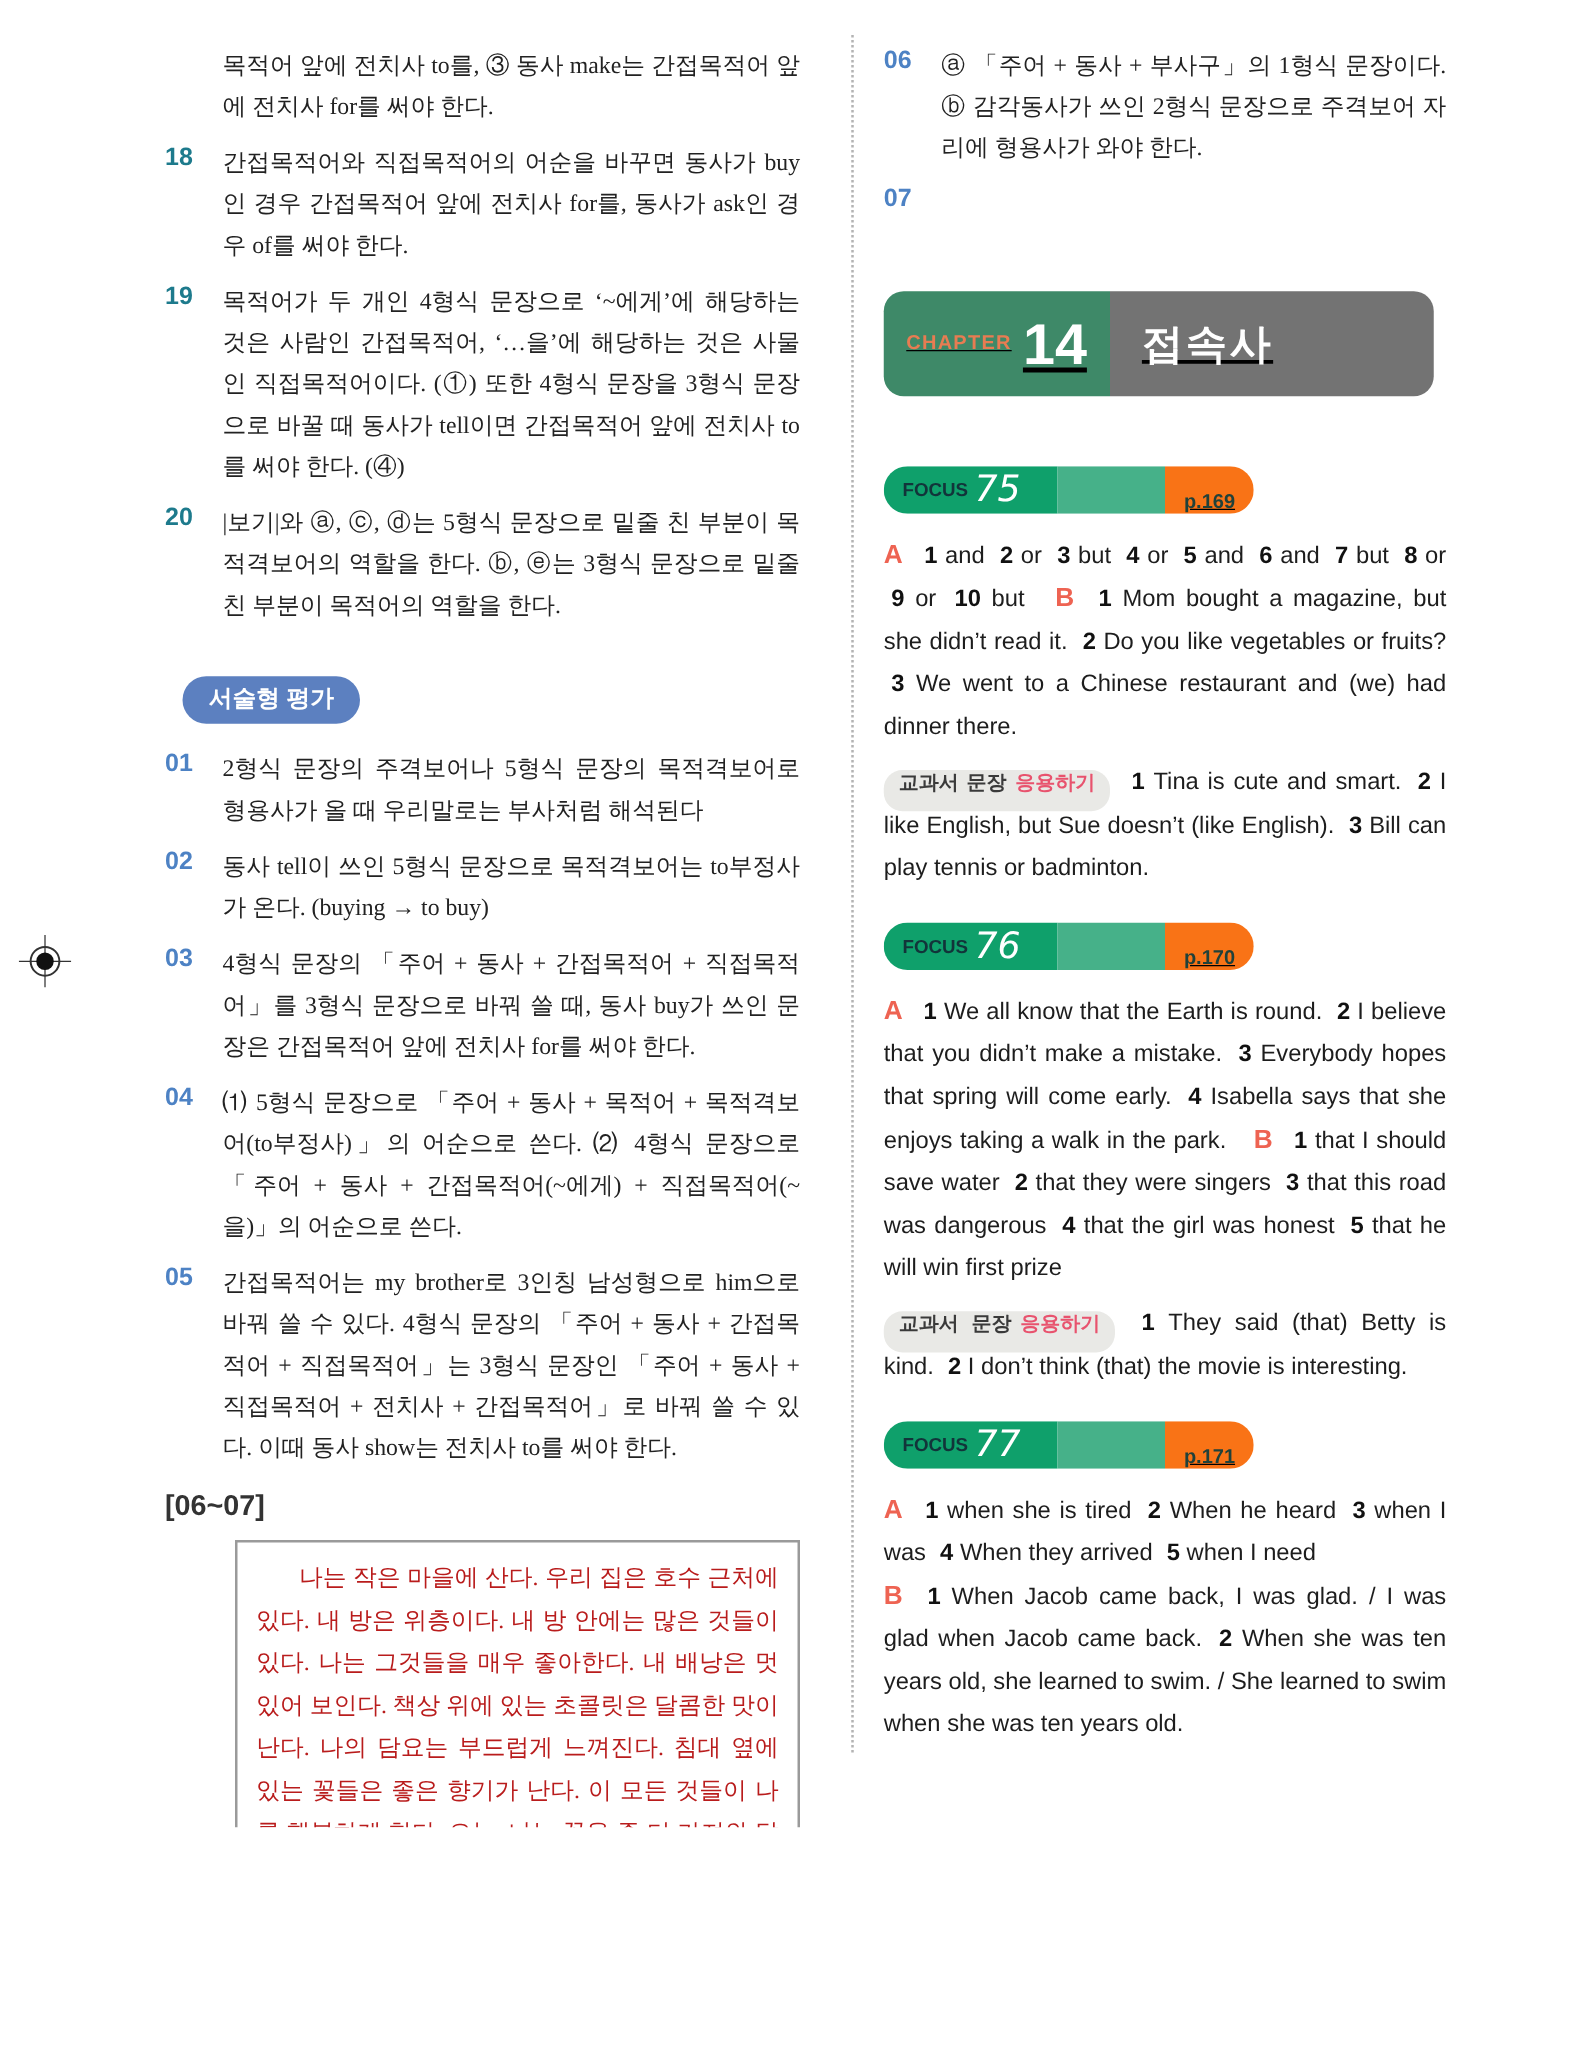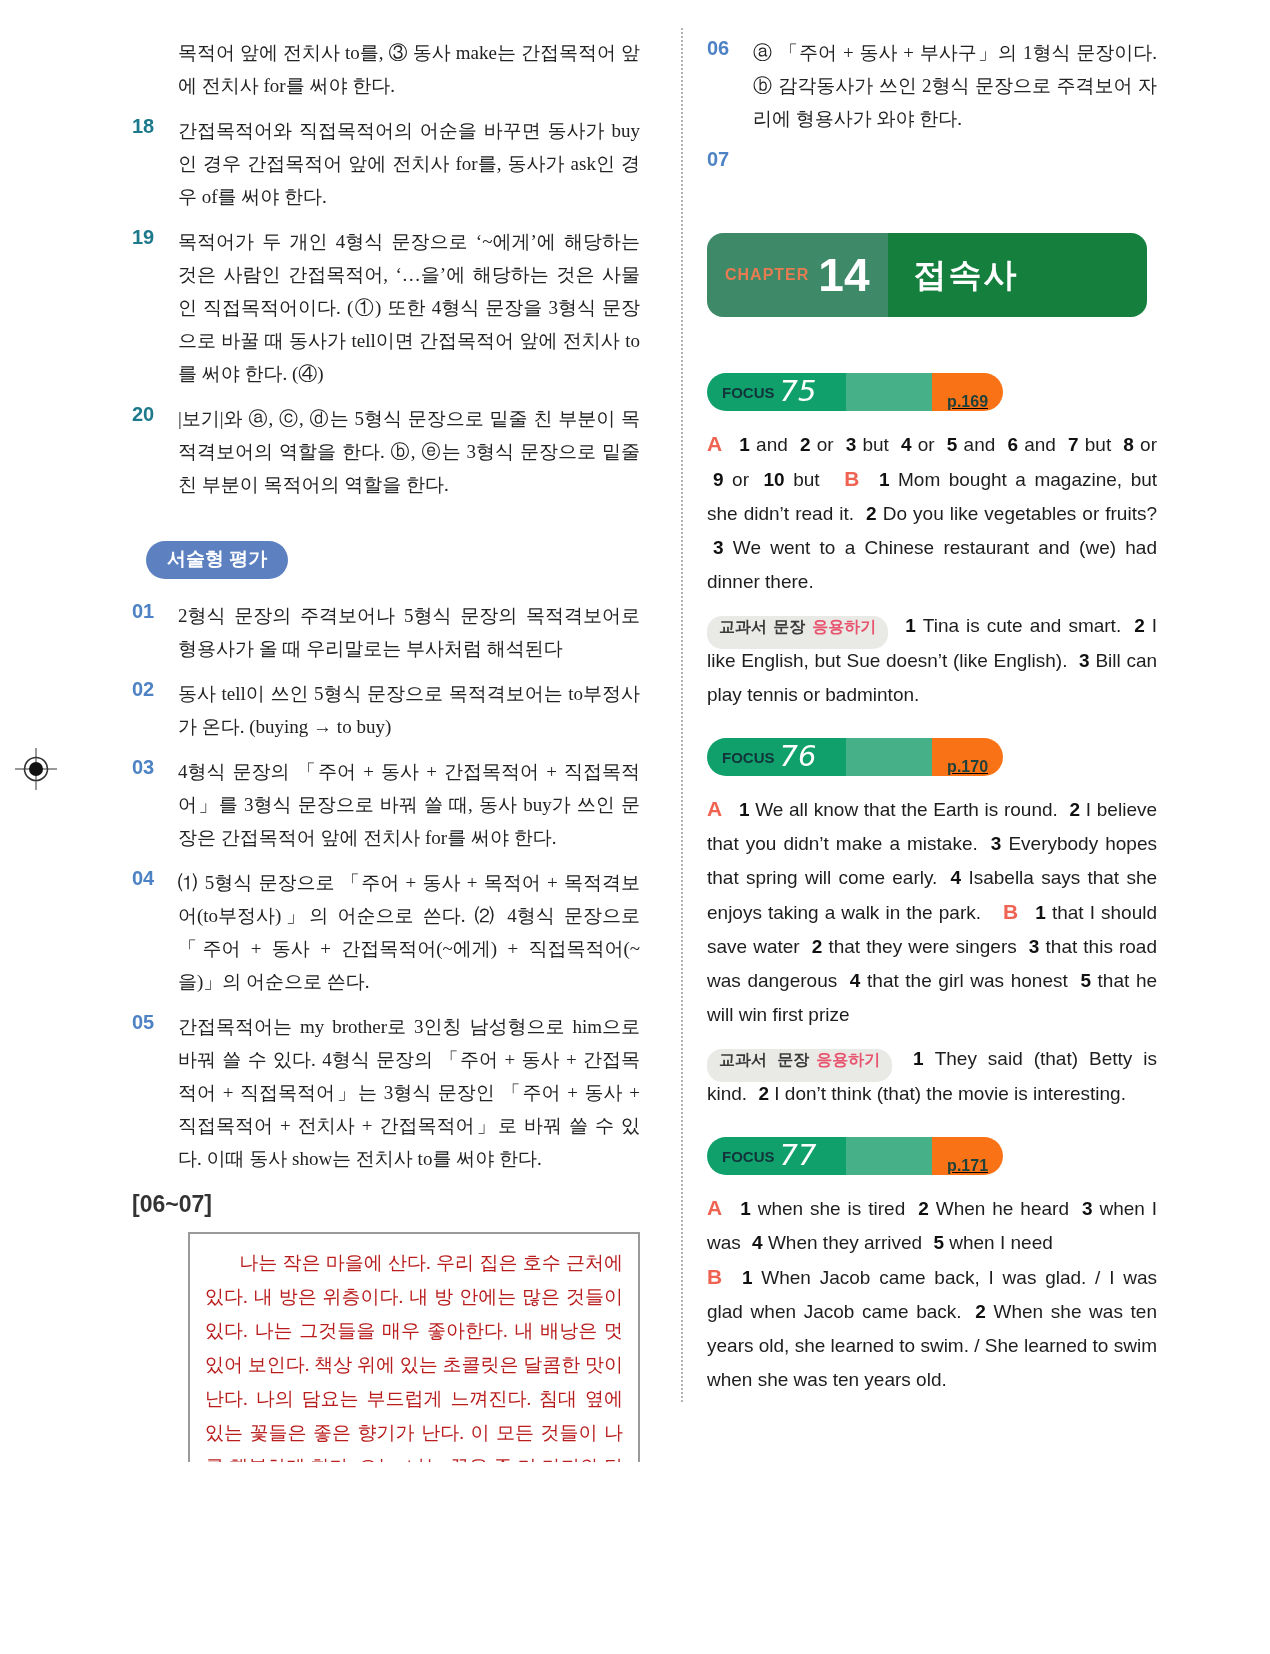--- a/index.html
+++ b/index.html
@@ -26,27 +26,27 @@
                color:#333;margin:16px 0 14px 0;}
   
   .passage-box{margin-left:56px;width:418px;border:2px solid #9a9a9a;padding:12px 15px;
                font-size:19px;line-height:34px;color:#b91c1c;text-align:justify;text-indent:1.8em;}
   
   .footer{position:absolute;left:138px;top:1494px;display:flex;align-items:baseline;gap:28px;
           font-family:"Liberation Sans",sans-serif;font-weight:bold;}
   .footer .pn{font-size:24px;color:#111;}
   .footer .bt{font-size:19px;color:#8f8f8f;letter-spacing:.5px;}
   
-  .chapter-header{display:flex;height:84px;width:440px;margin:62px 0 56px 0;}
+  .chapter-header{display:flex;height:84px;width:440px;margin:62px 0 56px 0;text-decoration:underline;}
   .chapter-tab{background:#3e8968;border-radius:16px 0 0 16px;display:flex;align-items:center;
                padding:0 18px 0 18px;gap:9px;}
   .chapter-word{color:#e77c52;font-family:"Liberation Sans",sans-serif;font-weight:bold;
                 font-size:16px;letter-spacing:1px;}
   .chapter-num{color:#fff;font-family:"Liberation Sans",sans-serif;font-weight:bold;font-size:46px;}
-  .chapter-title{background:#15803d;color:#fff;font-family:"Liberation Sans",sans-serif;
+  .chapter-title{background:#737373;color:#fff;font-family:"Liberation Sans",sans-serif;
                  font-weight:bold;font-size:33px;flex:1;border-radius:0 16px 16px 0;
                  display:flex;align-items:center;padding-left:26px;letter-spacing:2px;}
   
   .focus-section{margin-top:26px;}
   .focus-bar{display:flex;width:296px;height:38px;border-radius:19px;overflow:hidden;
              margin:0 0 16px 0;}
   .fb-dark{background:#0fa06b;flex:0 0 42%;display:flex;align-items:center;padding-left:15px;gap:5px;}
   .fb-word{color:#12343a;font-family:"Liberation Sans",sans-serif;font-weight:bold;font-size:15px;}
   .fb-num{color:#fff;font-family:"DejaVu Sans",sans-serif;font-style:italic;font-size:29px;
           margin-top:-3px;}

